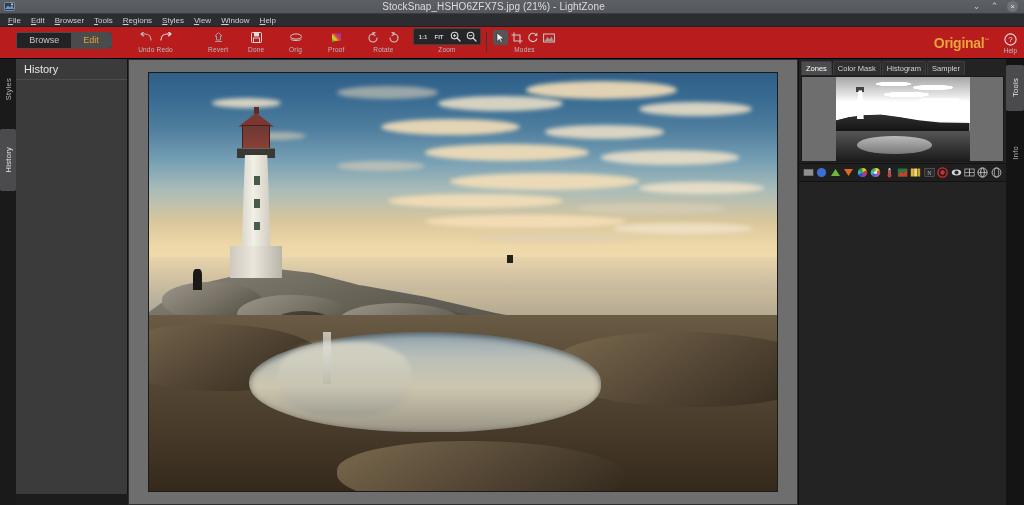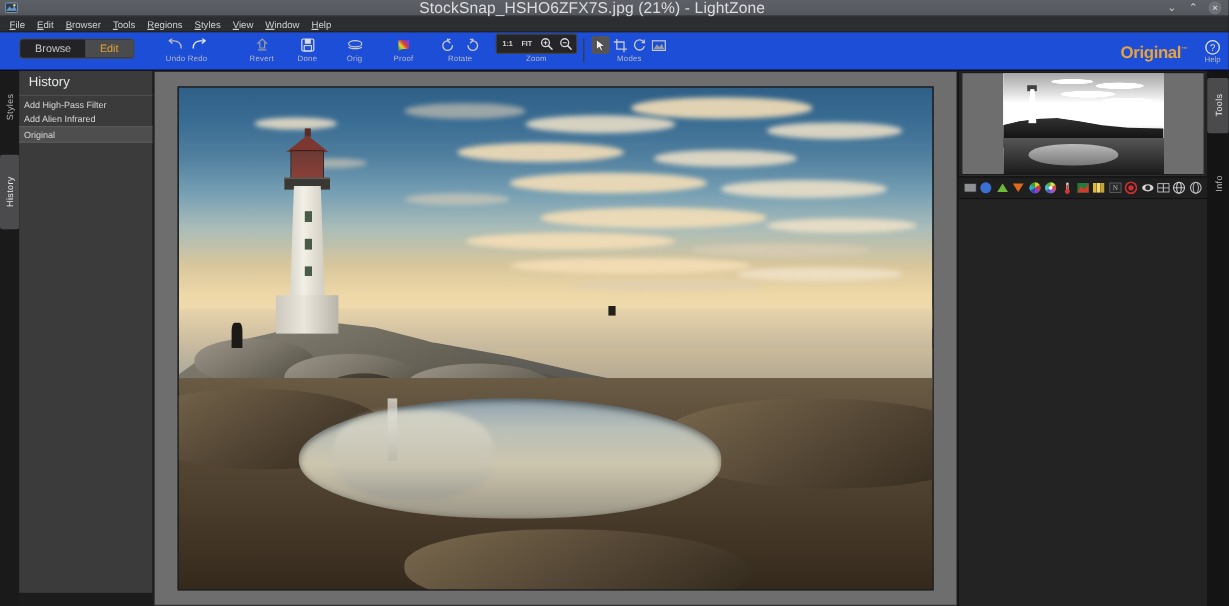--- a/index.html
+++ b/index.html
@@ -19,21 +19,21 @@
     border-bottom: 1px solid #3a3c40;
     display: flex; align-items: center;
   }
   .tb-appicon {
     width: 14px; height: 14px; margin-left: 2px;
     display: flex; align-items: center; justify-content: center;
   }
   .tb-appicon svg { display: block; }
   .tb-title {
     flex: 1; text-align: center; color: #dcdde0;
-    font-size: 13px; letter-spacing: .1px; line-height: 14px;
+    font-size: 10px; letter-spacing: .1px; line-height: 14px;
     white-space: nowrap; overflow: hidden;
   }
   .tb-controls { display: flex; align-items: center; gap: 7px; margin-right: 6px; }
   .tb-btn {
     width: 11px; height: 11px; color: #c9cacd;
     display: flex; align-items: center; justify-content: center;
     font-size: 9px; line-height: 1; cursor: pointer;
   }
   .tb-btn.close {
     background: #6f7277; border-radius: 50%;
@@ -48,21 +48,21 @@
   }
   .menu-item {
     color: #cfd0d3; font-size: 8px; padding: 0 5px; line-height: 13px;
     cursor: default; white-space: nowrap;
   }
   .menu-item .mn { text-decoration: underline; }
 
   
   .toolbar {
     position: absolute; left: 0; top: 27px; width: 1024px; height: 32px;
-    background: #1d4ed8;
+    background: #b91c1c;
     border-bottom: 1px solid #000;
     display: flex; align-items: stretch;
   }
   .tb-left {
     width: 128px; display: flex; align-items: flex-start;
     justify-content: center; padding-top: 5px;
   }
   .mode-switch {
     display: flex; border: 1px solid #4a4b4e; border-radius: 3px;
     overflow: hidden; background: #232326;
@@ -559,25 +559,20 @@
     <div class="vtab" style="height:52px;margin-top:4px;">
       <span>Styles</span>
     </div>
     <div class="vtab active" style="height:62px;margin-top:14px;">
       <span>History</span>
     </div>
   </div>
 
   <div class="history-panel">
     <div class="hp-title">History</div>
-    <div class="hp-list">
-      <div class="hp-item">Add High-Pass Filter</div>
-      <div class="hp-item">Add Alien Infrared</div>
-      <div class="hp-item selected">Original</div>
-    </div>
   </div>
 
   <div class="canvas-wrap">
     <div class="canvas">
       <div class="photo">
         <div class="photo-inner">
 
           <div class="sky"></div>
 
           <div class="cloud" style="left:10%;top:6%;width:11%;height:2.4%;"></div>
@@ -635,20 +630,26 @@
             <div class="pool-refl"></div>
             <div class="refl-tower"></div>
           </div>
 
         </div>
       </div>
     </div>
   </div>
 
   <div class="right-panel">
+    <div class="rp-tabs">
+      <div class="rp-tab active">Zones</div>
+      <div class="rp-tab">Color Mask</div>
+      <div class="rp-tab">Histogram</div>
+      <div class="rp-tab">Sampler</div>
+    </div>
 
     <div class="zones-view">
       <div class="zones-img">
         <div class="z-sky"></div>
         <div class="z-cloud" style="left:30%;top:6%;width:26%;height:5%;"></div>
         <div class="z-cloud" style="left:58%;top:10%;width:30%;height:6%;"></div>
         <div class="z-cloud" style="left:36%;top:18%;width:34%;height:6%;"></div>
         <div class="z-cloud" style="left:62%;top:25%;width:32%;height:5%;"></div>
         <div class="z-cloud" style="left:40%;top:32%;width:38%;height:5%;"></div>
         <div class="z-sea"></div>

